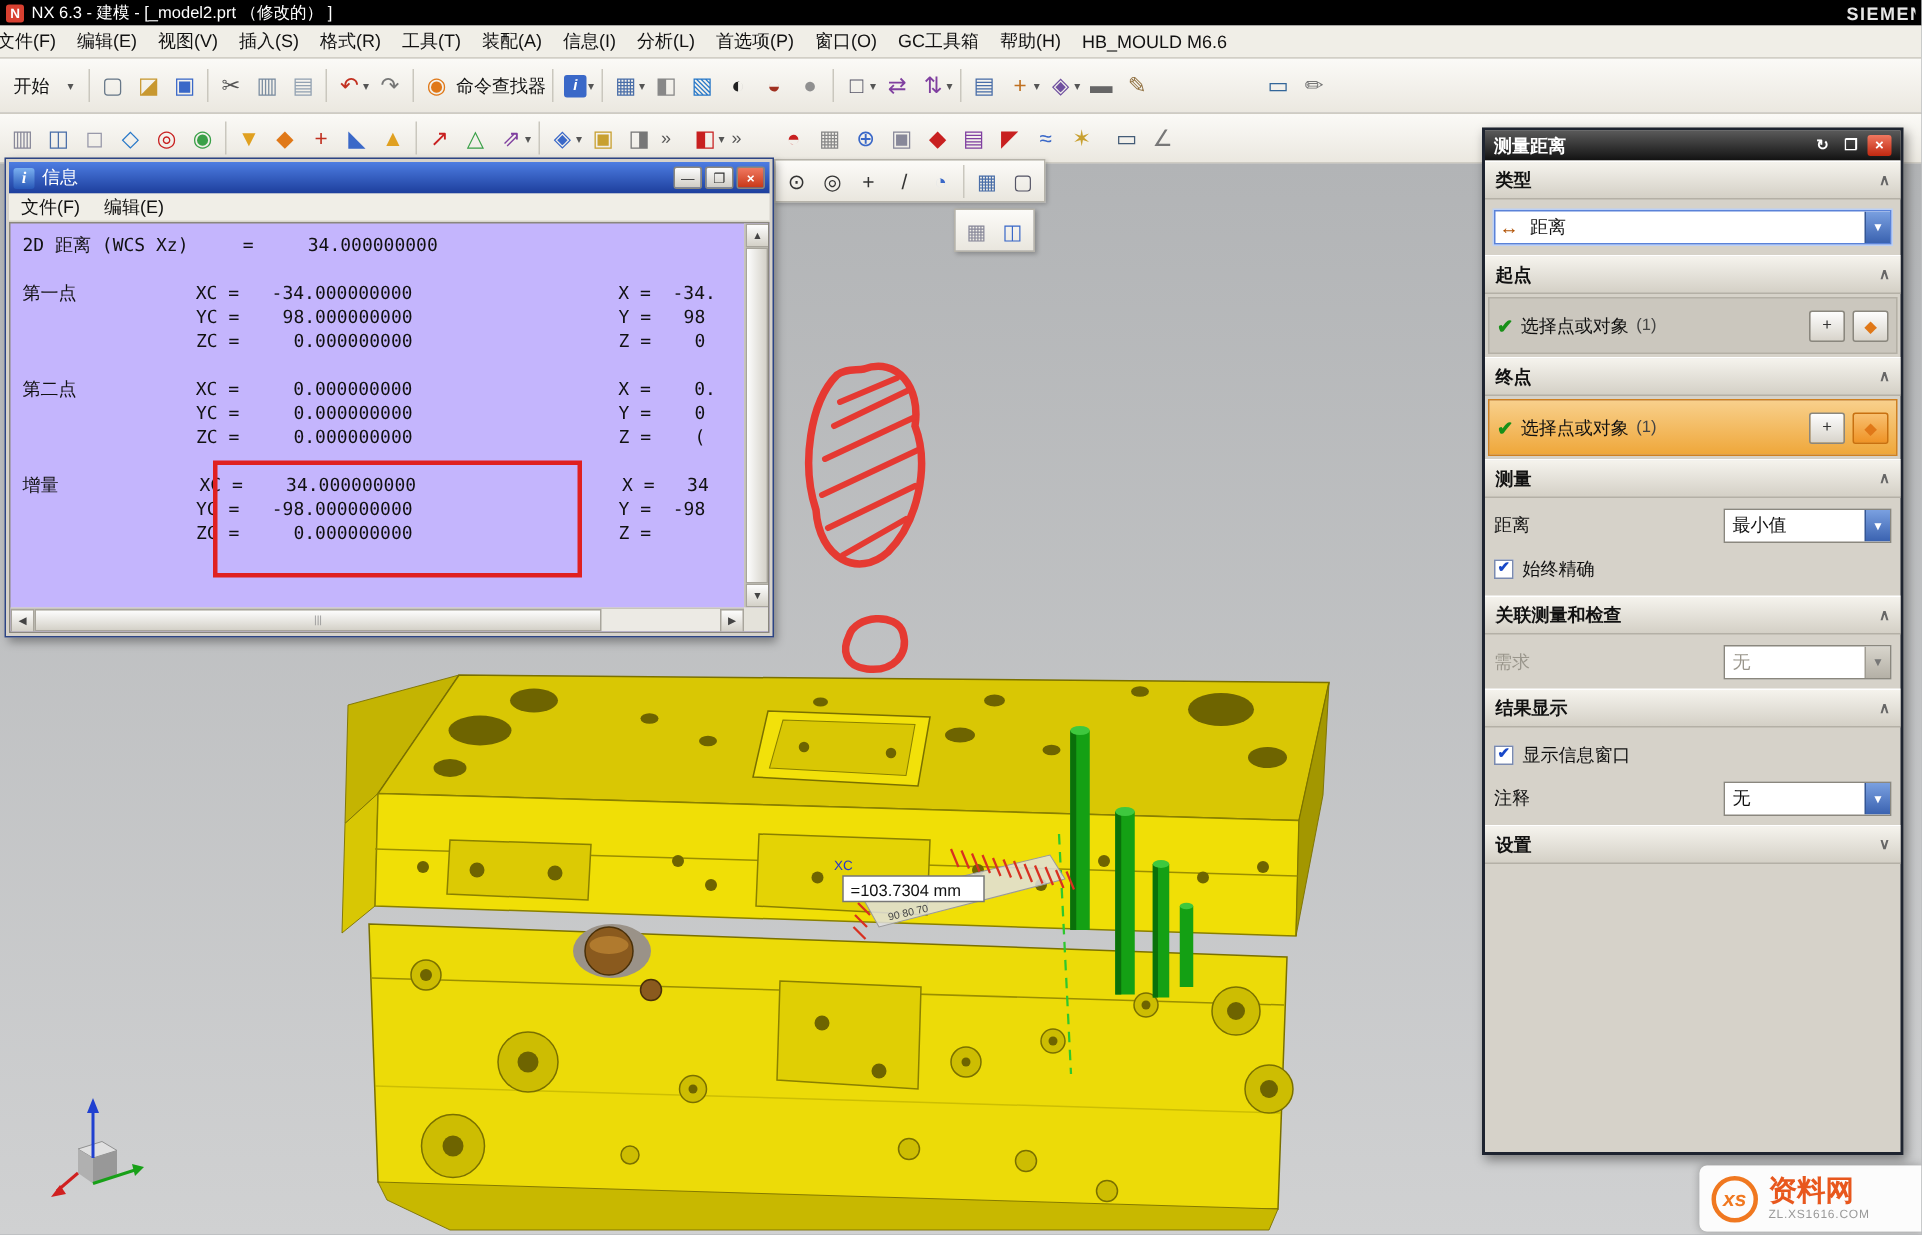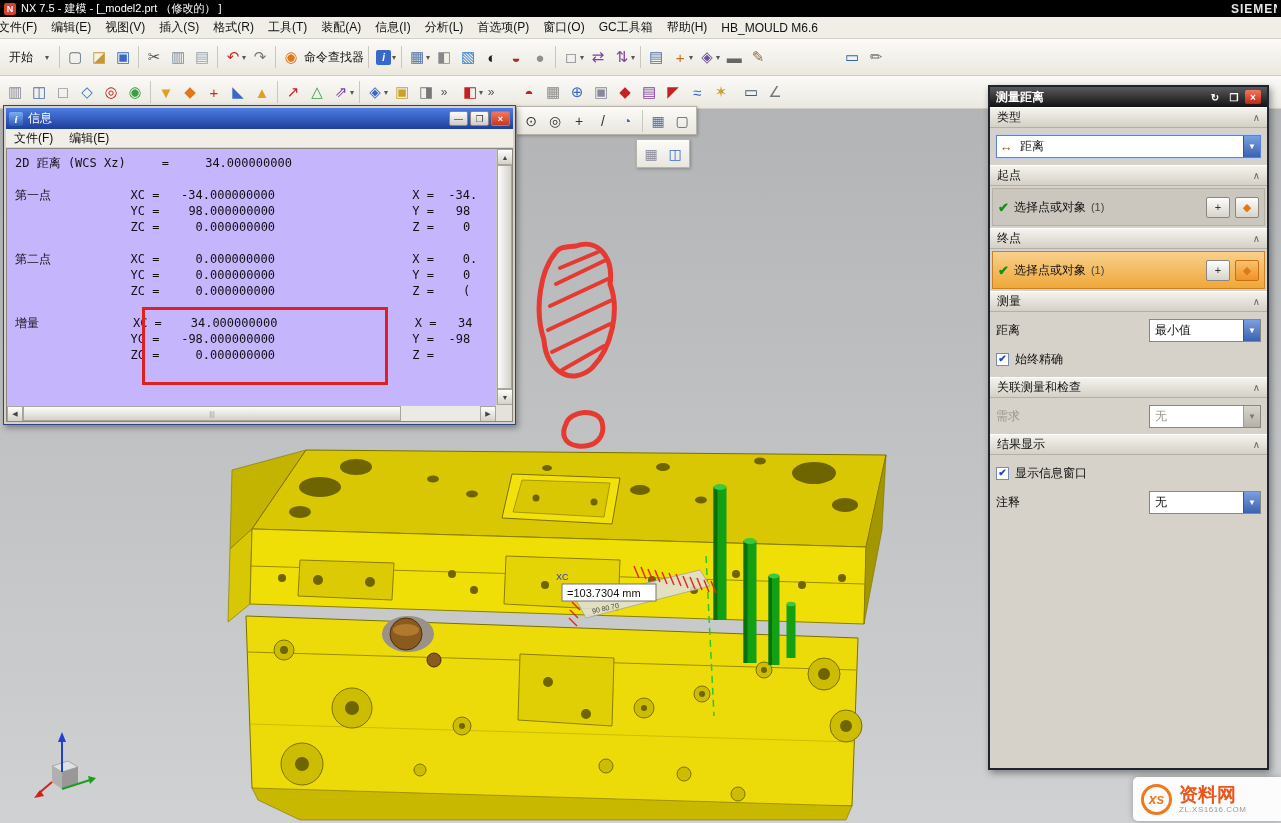--- a/index.html
+++ b/index.html
@@ -79,22 +79,22 @@
 .panel{position:absolute;left:988px;top:85px;width:281px;height:685px;z-index:6;
   background:#d6d2c9;border:2px solid #1e2430;box-shadow:2px 3px 7px rgba(0,0,0,.4);
   display:flex;flex-direction:column}
 .panel-title{height:20px;background:linear-gradient(#5a5a5a,#121212);color:#fff;display:flex;
   align-items:center;padding:0 6px;flex:0 0 auto;font-weight:bold}
 .pt-btns{margin-left:auto;display:flex;gap:3px;align-items:center}
 .pt-ico{width:16px;height:14px;display:flex;align-items:center;justify-content:center;
   font-size:10px;color:#fff;border-radius:2px}
 .pt-ico.close{background:linear-gradient(#f07860,#c02810);font-weight:bold}
 .sect-h{height:21px;background:linear-gradient(#f5f3ed,#d4d0c6);border-top:1px solid #fff;
-  border-bottom:1px solid #b4b0a6;display:flex;align-items:center;padding:0 7px;
-  font-weight:normal;flex:0 0 auto}
+  border-bottom:1px solid #b4b0a6;display:flex;align-items:center;padding:12px 7px;
+  font-weight:bold;flex:0 0 auto}
 .arr{margin-left:auto;color:#666;font-size:10px}
 .sect-body{padding:7px 6px;display:flex;flex-direction:column;gap:7px;flex:0 0 auto}
 .dd-field{height:23px;display:flex;align-items:center;border:1px solid #8a877e;background:#fff;overflow:hidden}
 .dd-field.focus{border:1px solid #5a82d8;box-shadow:0 0 0 1px #bcd0f5}
 .dd-text{flex:1;padding:0 5px;white-space:nowrap;overflow:hidden}
 .dd-btn{width:17px;align-self:stretch;background:linear-gradient(#7aa0e0,#3a62b0);color:#fff;
   display:flex;align-items:center;justify-content:center;border-left:1px solid #345694}
 .dd-btn i{font-style:normal;font-size:8px}
 .dd-field.disabled .dd-text{color:#9a968c}
 .dd-field.disabled .dd-btn{background:linear-gradient(#d8d5cc,#b4b0a6);color:#777;border-left:1px solid #a09c92}
@@ -129,21 +129,21 @@
 .wm-logo{width:31px;height:31px;border:3px solid #f07820;border-radius:50%;color:#f07820;
   font-weight:bold;font-style:italic;font-size:14px;display:flex;align-items:center;justify-content:center;flex:0 0 auto}
 .wm-name{color:#e8571d;font-weight:bold;font-size:19px;line-height:21px}
 .wm-dom{color:#999;font-size:8px;letter-spacing:.5px}
 </style>
 </head>
 <body>
 
 <div class="titlebar">
   <span class="nx-logo">N</span>
-  <span class="tb-title">NX 7.5 - 建模 - [_model2.prt （修改的） ]</span>
+  <span class="tb-title">NX 6.3 - 建模 - [_model2.prt （修改的） ]</span>
   <span class="brand">SIEMENS</span>
 </div>
 
 <div class="menubar">
     <span class="menu-item">文件(F)</span>
     <span class="menu-item">编辑(E)</span>
     <span class="menu-item">视图(V)</span>
     <span class="menu-item">插入(S)</span>
     <span class="menu-item">格式(R)</span>
     <span class="menu-item">工具(T)</span>
@@ -713,20 +713,24 @@
       <span class="lbl">注释</span>
       <div class="dd-field dd-small">
         <span class="dd-text">无</span>
         <span class="dd-btn">
             <i>▼</i>
           </span>
       </div>
     </div>
   </div>
 
+  <div class="sect-h">
+    <span>设置</span>
+    <span class="arr">∨</span>
+  </div>
 
 </div>
 
 <div class="wm">
   <span class="wm-logo">xs</span>
   <span>
     <div class="wm-name">资料网</div>
     <div class="wm-dom">ZL.XS1616.COM</div>
   </span>
 </div>

